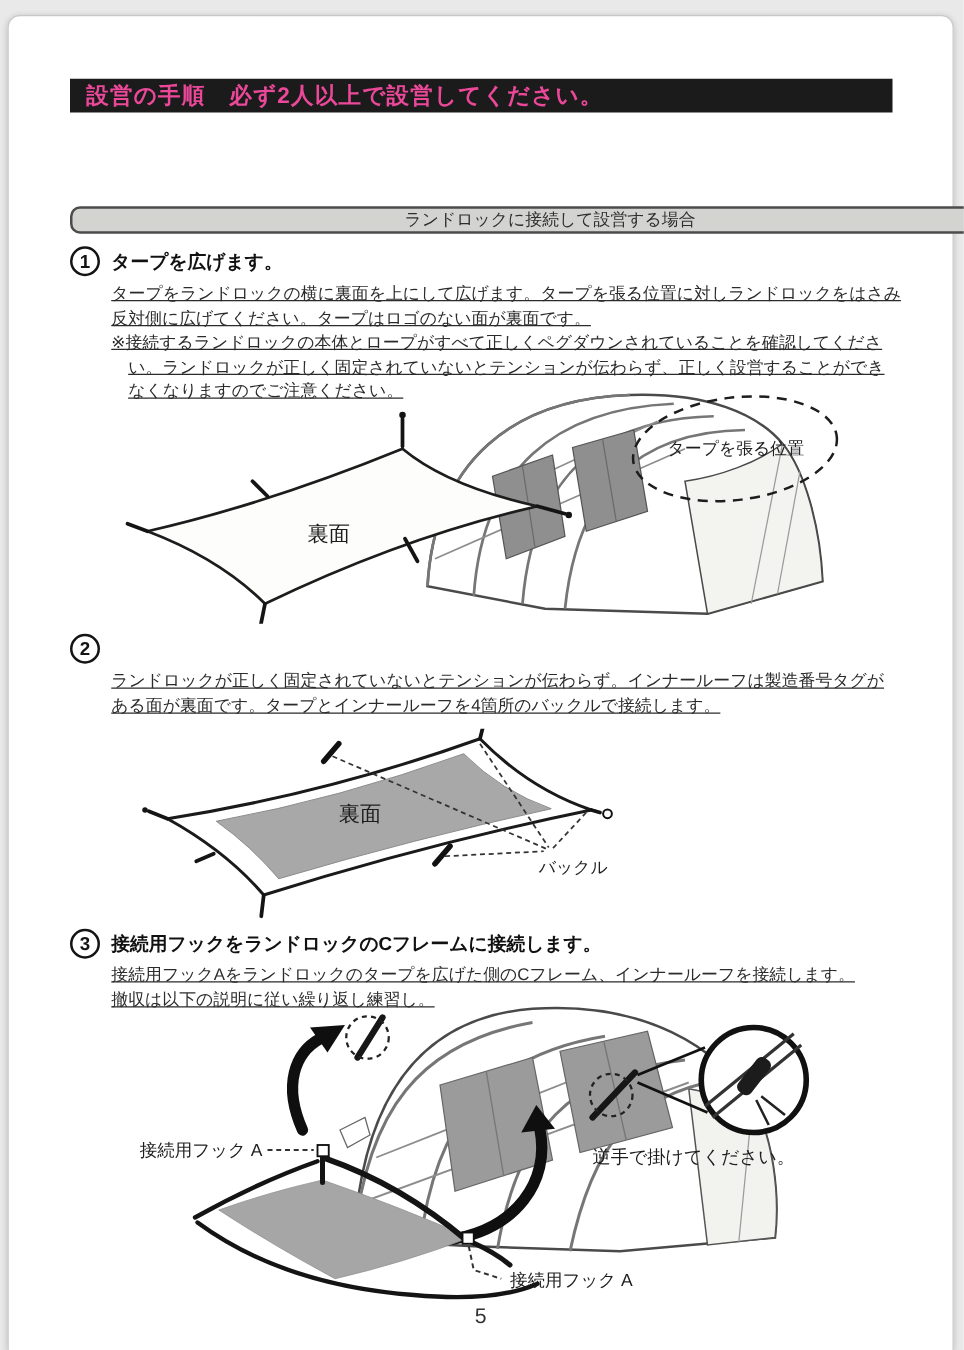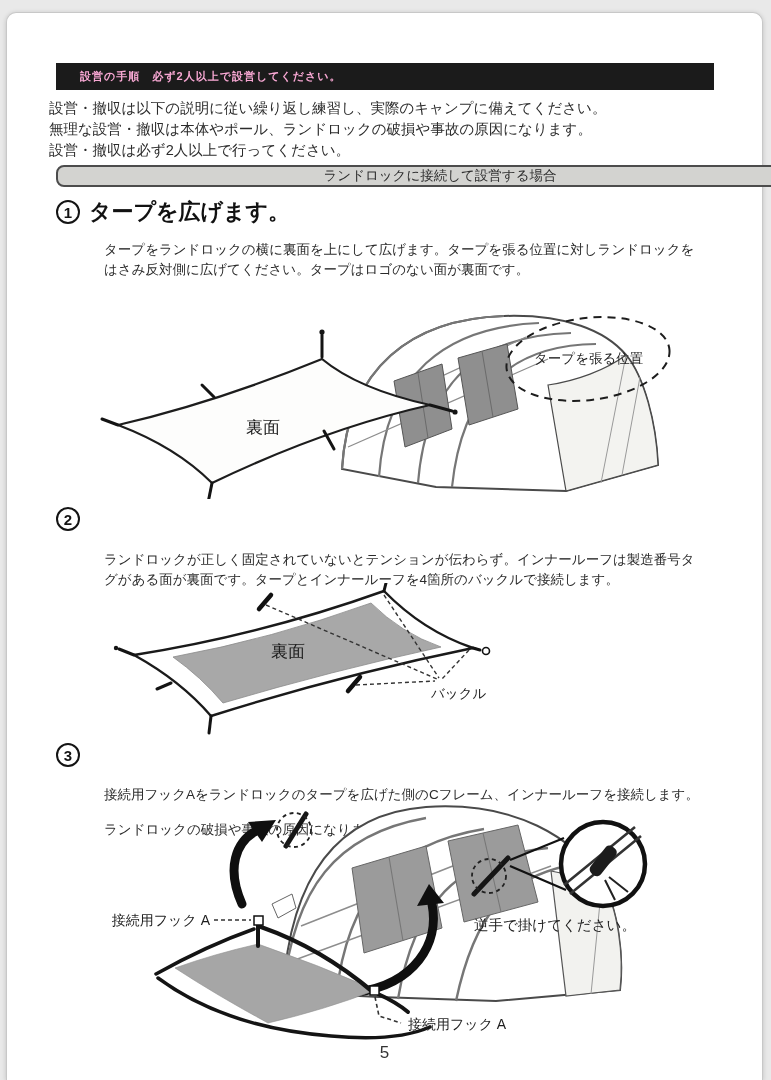--- a/index.html
+++ b/index.html
@@ -16,72 +16,68 @@
     background:#ffffff;
     border:1px solid #c8c8c8;
     border-bottom:none;
     border-radius:10px 10px 0 0;
     box-shadow:0 1px 5px rgba(0,0,0,.18);
   }
   .abs { position:absolute; }
 
   .bar-black {
     left:49px; top:50px; width:658px; height:27px;
-    background:#1b1b1b; color:#f9a8d4;
-    font-size:11px; font-weight:bold; letter-spacing:1px;
-    line-height:27px; padding-left:24px;
+    background:#1b1b1b; color:#ec4899;
+    font-size:18px; font-weight:bold; letter-spacing:1px;
+    line-height:27px; padding-left:13px;
   }
   .intro { left:42px; top:85px; width:660px; font-size:14.5px; line-height:21px; color:#2b2b2b; }
   .bar-gray {
     left:49px; top:152px; width:768px; height:22px;
     background:#d3d3d0;
     border:2px solid #4c4c4c; border-radius:8px;
     font-size:13.5px; line-height:18px; text-align:center; color:#2e2e2e;
   }
   .step-head { left:49px; display:flex; align-items:center; gap:9px; }
   .step-num {
     width:24px; height:24px; border:2px solid #141414; border-radius:50%;
     font-size:15px; font-weight:bold; color:#141414;
     display:flex; align-items:center; justify-content:center; flex:0 0 auto;
   }
-  .step-title { font-size:22px; font-weight:bold; color:#111;text-align:right; }
+  .step-title { font-size:15px; font-weight:bold; color:#111;text-align:right; }
   .step-body { left:82px; width:632px; font-size:13.5px; line-height:19.5px; color:#2b2b2b; }
-  .step-body p { margin:15px; }
+  .step-body p { margin:0;text-decoration:underline; }
   .step-body p.hang { padding-left:1em; text-indent:-1em; }
 
   svg { display:block; }
   svg text { font-family:"Liberation Sans","DejaVu Sans",sans-serif; fill:#1d1d1d; }
 
   .page-num { left:0; top:1030px; width:100%; text-align:center; font-size:17px; color:#333; }
 </style>
 </head>
 <body>
 
 <div class="page-card">
 
   <div class="abs bar-black">
     <span>設営の手順　必ず2人以上で設営してください。</span>
   </div>
 
-  <div class="abs intro">
-    <div>設営・撤収は以下の説明に従い繰り返し練習し、実際のキャンプに備えてください。</div>
-    <div>無理な設営・撤収は本体やポール、ランドロックの破損や事故の原因になります。</div>
-    <div>設営・撤収は必ず2人以上で行ってください。</div>
-  </div>
 
   <div class="abs bar-gray">
     <span>ランドロックに接続して設営する場合</span>
   </div>
 
   <div class="abs step-head" style="top:184px;">
     <div class="step-num">1</div>
     <div class="step-title">タープを広げます。</div>
   </div>
   <div class="abs step-body" style="top:212px;">
     <p>タープをランドロックの横に裏面を上にして広げます。タープを張る位置に対しランドロックをはさみ反対側に広げてください。タープはロゴのない面が裏面です。</p>
+    <p class="hang">※接続するランドロックの本体とロープがすべて正しくペグダウンされていることを確認してください。ランドロックが正しく固定されていないとテンションが伝わらず、正しく設営することができなくなりますのでご注意ください。</p>
   </div>
 
   <svg class="abs" style="left:89px; top:284px;" width="645" height="202" viewBox="0 0 645 202">
 
     <path d="M246,172 C252,70 316,22 408,19 C470,17 510,34 530,58 C548,80 560,125 562,168 L470,194 L340,190 Z" fill="#ffffff" stroke="#4a4a4a" stroke-width="2"></path>
     <path d="M452,88 L470,194 L562,168 C560,125 548,80 530,58 C510,73 480,84 452,88 Z" fill="#f3f3f0" stroke="#4a4a4a" stroke-width="1.2"></path>
     <path d="M530,58 L505,186" stroke="#9a9a9a" stroke-width="1" fill="none"></path>
     <path d="M544,80 L526,178" stroke="#9a9a9a" stroke-width="1" fill="none"></path>
 
     <g stroke="#767676" stroke-width="2.2" fill="none">
@@ -147,24 +143,25 @@
       <path d="M165,22 L336,96"></path>
       <path d="M283,12 L338,95"></path>
       <path d="M368,67 L341,96"></path>
       <path d="M255,102 L334,98"></path>
     </g>
     <text x="330" y="115" font-size="13.5">バックル</text>
   </svg>
 
   <div class="abs step-head" style="top:730px;">
     <div class="step-num">3</div>
+    <div class="step-title">接続用フックをランドロックのCフレームに接続します。</div>
   </div>
   <div class="abs step-body" style="top:757px;">
     <p>接続用フックAをランドロックのタープを広げた側のCフレーム、インナールーフを接続します。</p>
-    <p>ランドロックの破損や事故の原因になります。</p>
+    <p>撤収は以下の説明に従い繰り返し練習し。</p>
   </div>
 
   <svg class="abs" style="left:89px; top:783px;" width="645" height="250" viewBox="0 0 645 250">
 
     <path d="M187,196 C194,85 238,18 330,11 C420,5 478,42 506,86 C522,112 528,160 524,194 L400,205 L283,201 Z" fill="#ffffff" stroke="#4a4a4a" stroke-width="2"></path>
     <path d="M455,75 L470,200 L524,194 C528,160 522,112 506,86 C490,82 470,78 455,75 Z" fill="#f2f2ef" stroke="#555" stroke-width="1.2"></path>
     <path d="M506,86 L495,198" stroke="#9a9a9a" stroke-width="1" fill="none"></path>
     <g stroke="#767676" stroke-width="2.4" fill="none">
       <path d="M187,196 C198,92 240,38 330,22"></path>
       <path d="M240,200 C252,100 296,48 388,33"></path>

